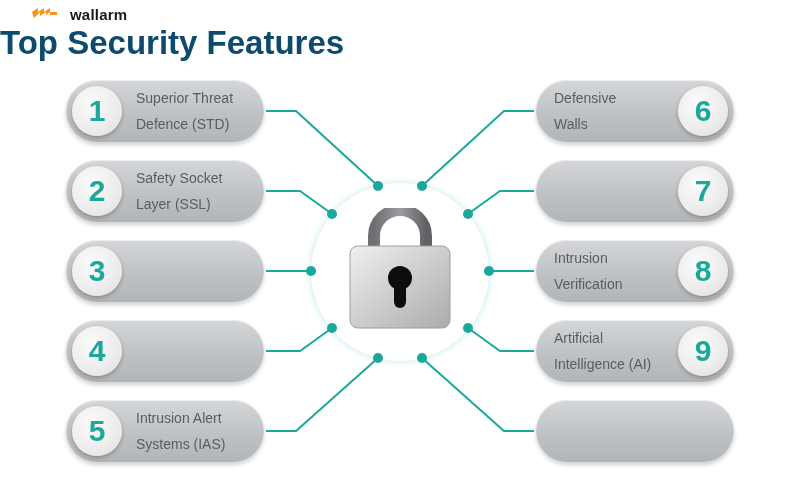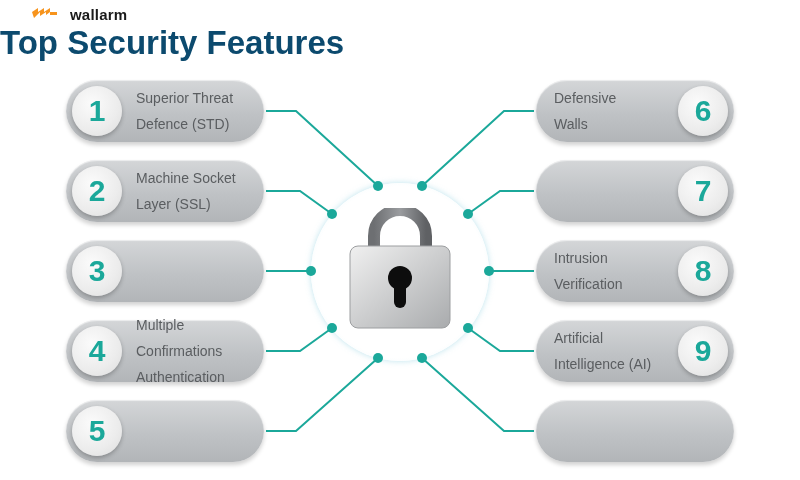--- a/index.html
+++ b/index.html
@@ -103,34 +103,33 @@
   <rect x="48" y="72" width="12" height="28" rx="6" fill="#0d0d0d"></rect>
 </svg>
 
 <div class="pill left" style="top:80px">
   <div class="num">1</div>
   <div class="label">Superior Threat
 Defence (STD)</div>
 </div>
 <div class="pill left" style="top:160px">
   <div class="num">2</div>
-  <div class="label">Machine Socket
+  <div class="label">Safety Socket
 Layer (SSL)</div>
 </div>
 <div class="pill left" style="top:240px">
   <div class="num">3</div>
 </div>
 <div class="pill left" style="top:320px">
   <div class="num">4</div>
-  <div class="label">Multiple
-Confirmations
-Authentication</div>
 </div>
 <div class="pill left" style="top:400px">
   <div class="num">5</div>
+  <div class="label">Intrusion Alert
+Systems (IAS)</div>
 </div>
 
 <div class="pill right" style="top:80px">
   <div class="num">6</div>
   <div class="label">Defensive
 Walls</div>
 </div>
 <div class="pill right" style="top:160px">
   <div class="num">7</div>
 </div>

